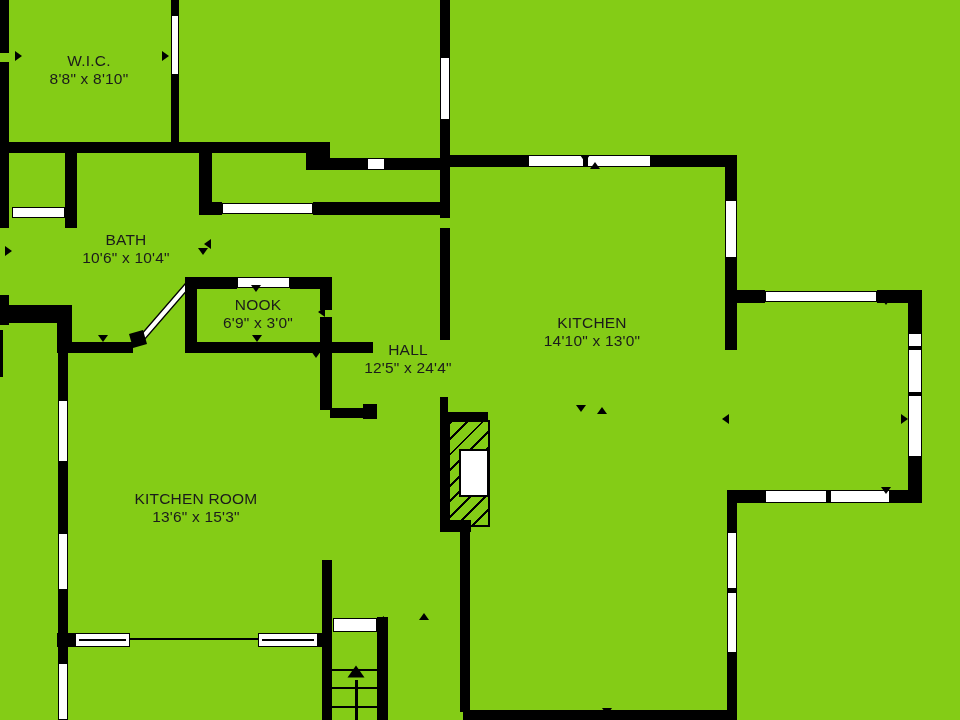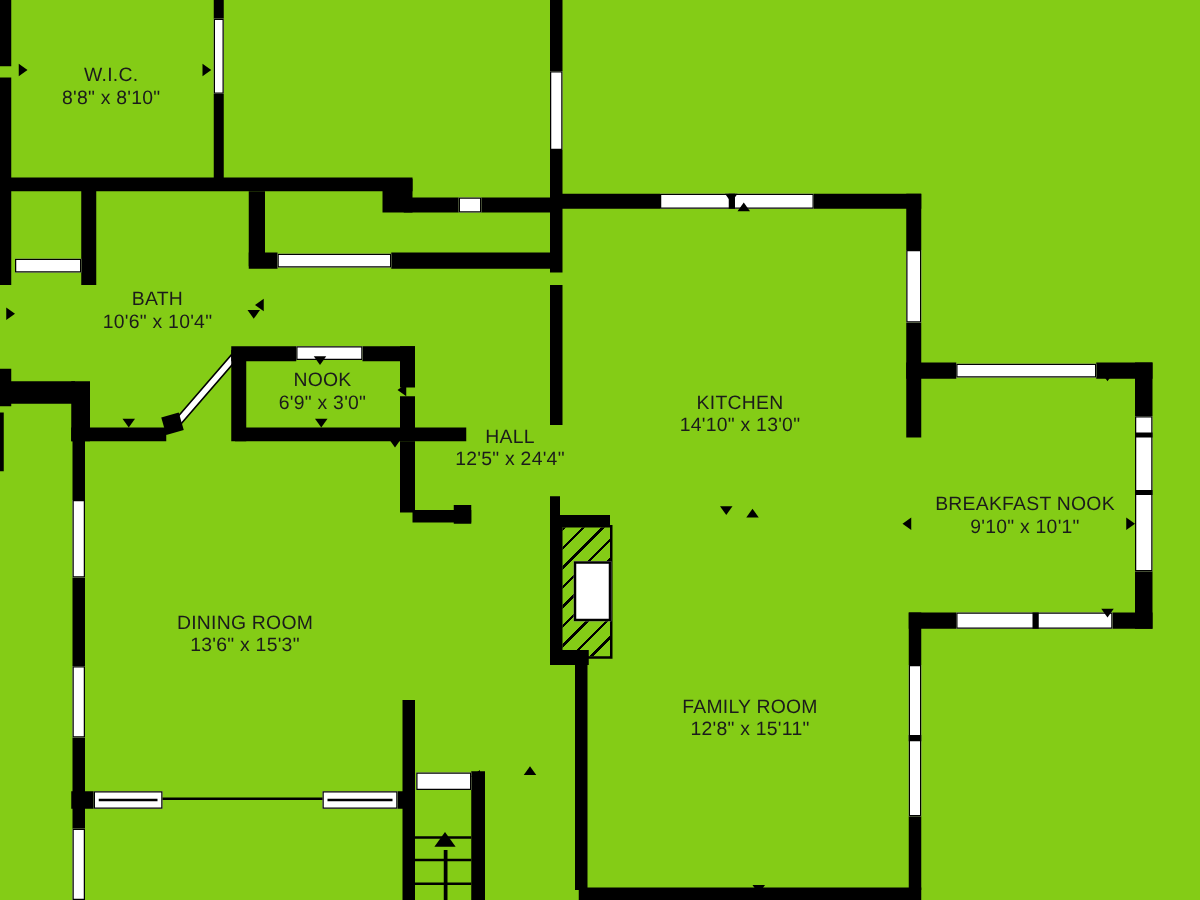--- a/index.html
+++ b/index.html
@@ -149,25 +149,17 @@
       <div>6'9" x 3'0"</div>
     </div>
     <div class="room" style="left: 408px; top: 341px;">
       <div>HALL</div>
       <div>12'5" x 24'4"</div>
     </div>
     <div class="room" style="left: 592px; top: 286px; margin-top: 28px;">
       <div>KITCHEN</div>
       <div>14'10" x 13'0"</div>
     </div>
-    <div class="room" style="left: 820px; top: 395px;">
-      <div>BREAKFAST NOOK</div>
-      <div>9'10" x 10'1"</div>
-    </div>
     <div class="room" style="left: 196px; top: 490px;">
-      <div>DINING ROOM</div>
+      <div>KITCHEN ROOM</div>
       <div>13'6" x 15'3"</div>
-    </div>
-    <div class="room" style="left: 600px; top: 557px;">
-      <div>FAMILY ROOM</div>
-      <div>12'8" x 15'11"</div>
     </div>
   </div>
 
 </body></html>

